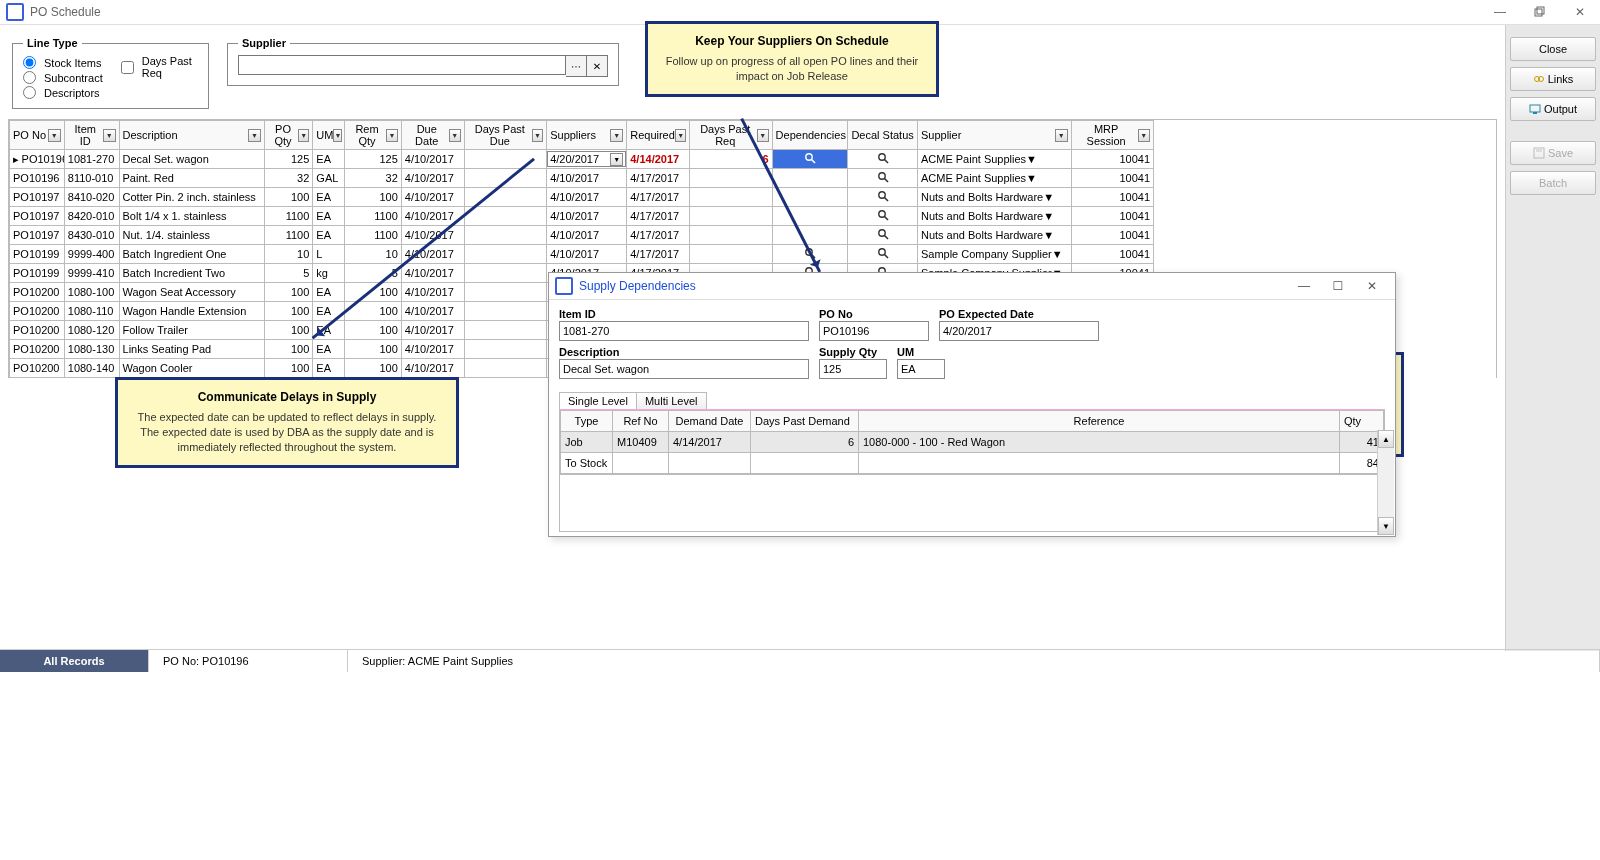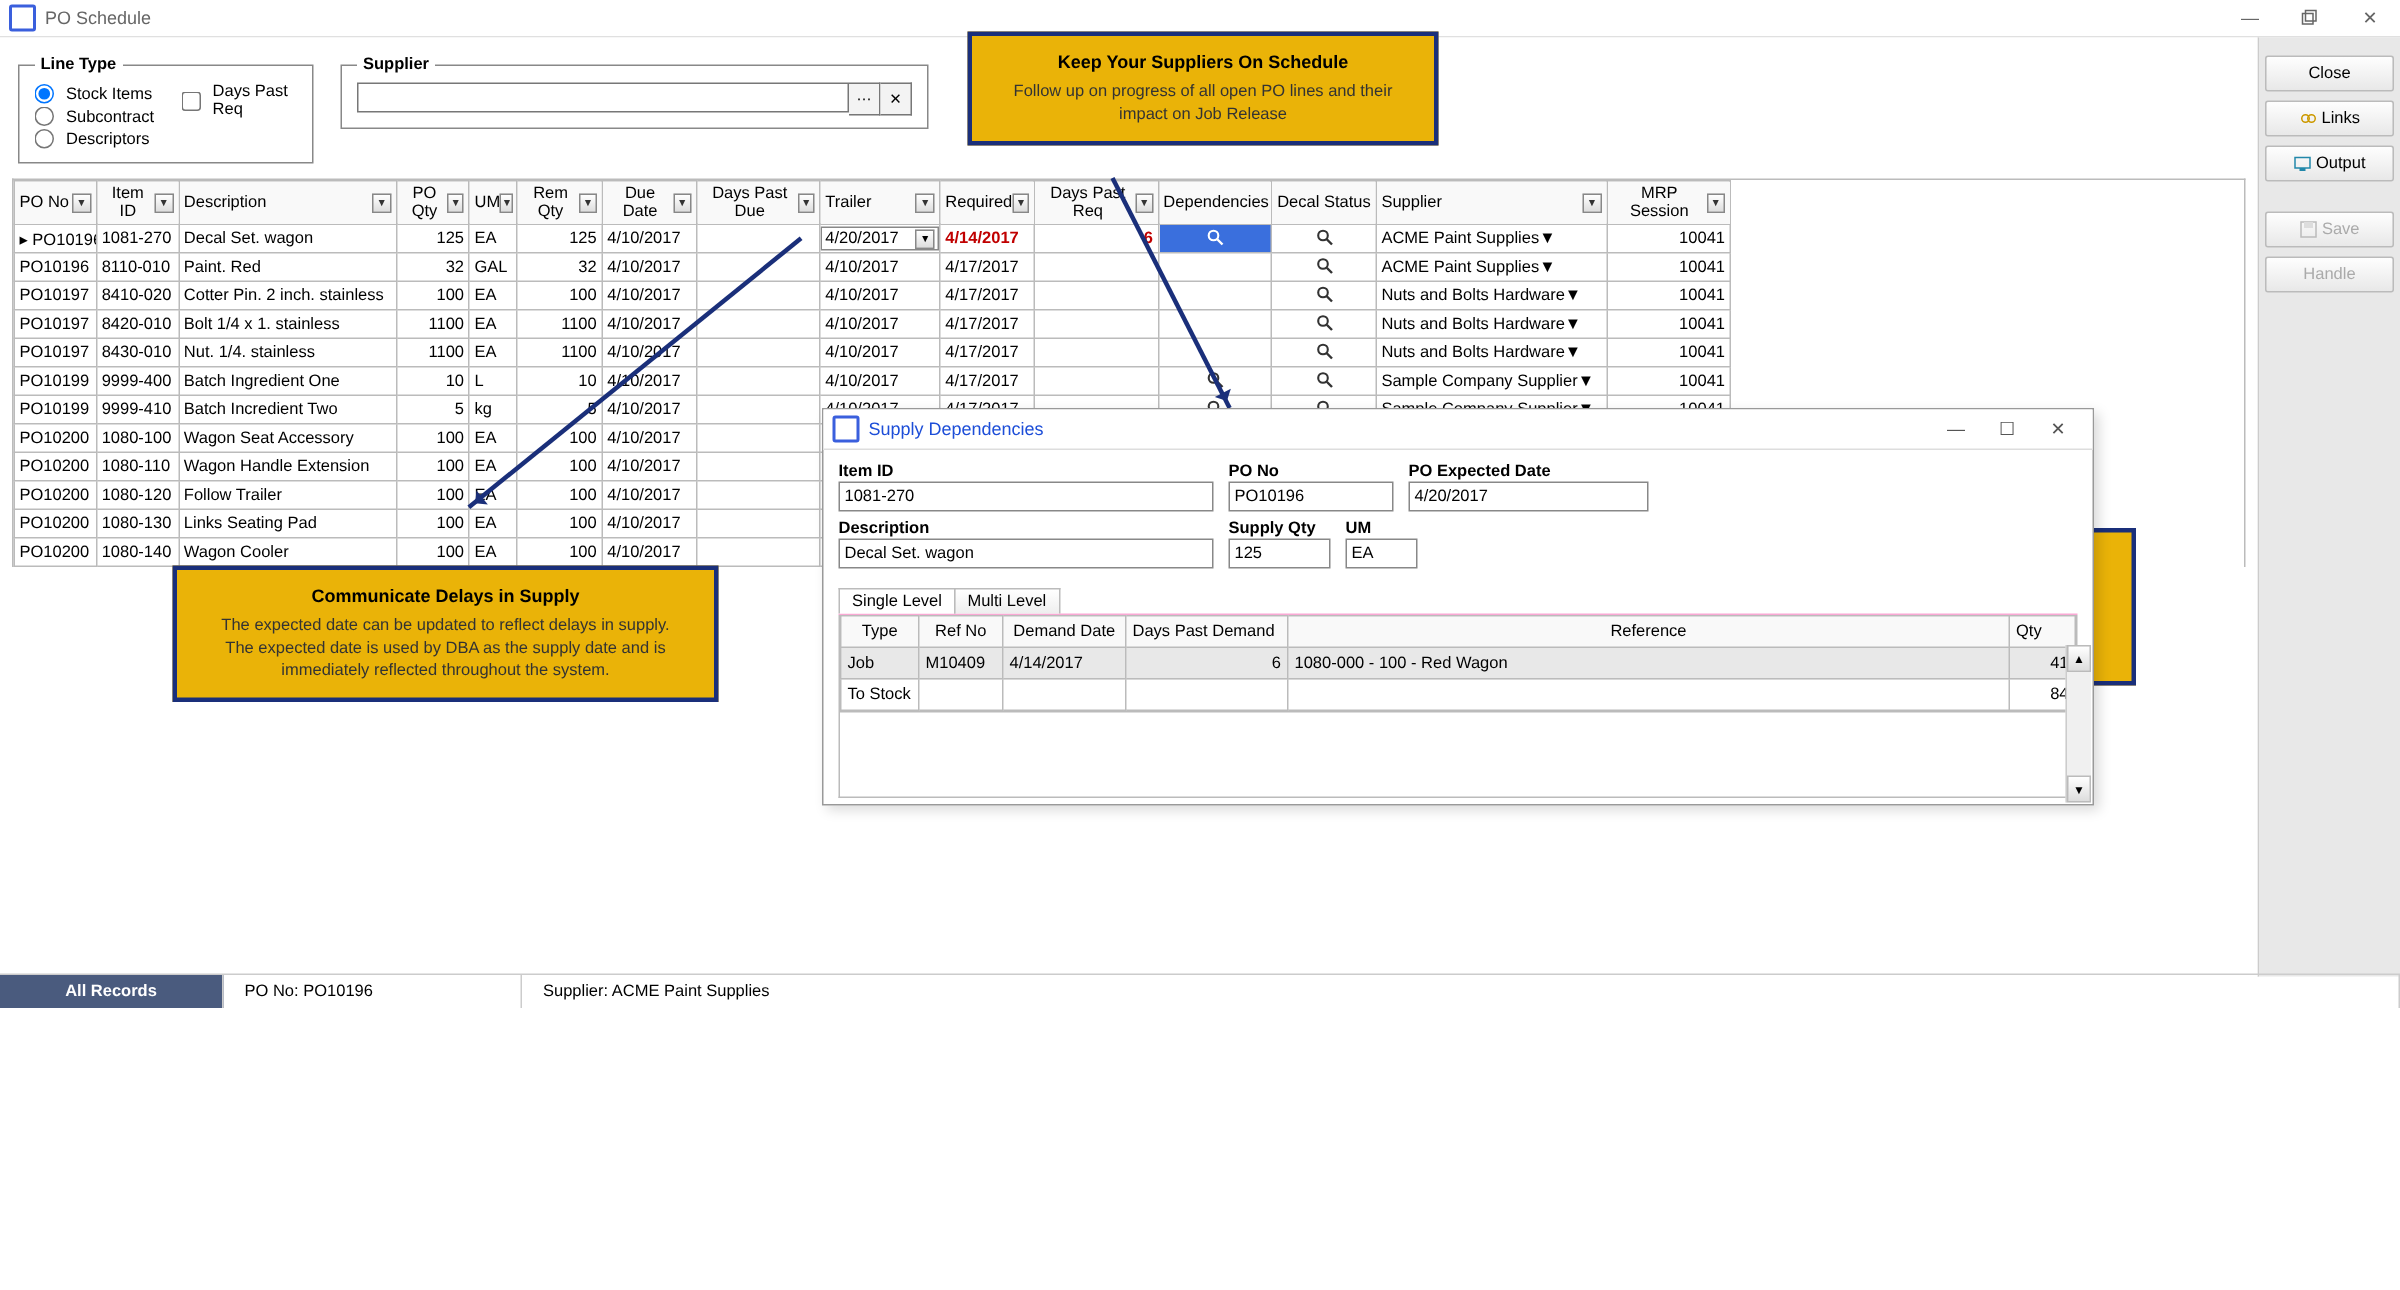--- a/index.html
+++ b/index.html
@@ -33,21 +33,21 @@
   table.grid th .dd { width:11px; height:11px; border:1px solid #888; background:linear-gradient(#fff,#ddd); display:flex; align-items:center; justify-content:center; font-size:7px; color:#333;}
   table.grid td { border:1px solid #bbb; padding:1px 3px; height:16px; white-space:nowrap; overflow:hidden; }
   table.grid .r { text-align:right; }
   .row-selected-cell { background:#3a6fdd; }
   .row-selected-cell .mag { color:#fff; }
   .expected-edit { border:1px solid #888; background:#fff; display:flex; align-items:center; justify-content:space-between; padding:0 2px; height:16px; box-sizing:border-box; }
   .expected-edit .dd { width:11px; height:11px; border:1px solid #888; background:linear-gradient(#fff,#ddd); display:flex; align-items:center; justify-content:center; font-size:7px;}
   .required-late { color:#c00000; font-weight:bold; }
   .mag { width:12px; height:12px; display:inline-block; }
   
-  .callout { position:absolute; border:3px solid #1a2f7a; background:#eab308; padding:10px 24px; text-align:center; }
+  .callout { position:absolute; border:3px solid #1a2f7a; background:#fef9c3; padding:10px 14px; text-align:center; }
   .callout h4 { margin:0 0 6px 0; font-weight:bold; font-size:12px; color:#000; }
   .callout p { margin:0; font-size:11px; color:#333; line-height:1.35; }
   .co-top { left:645px; top:-4px; width:260px; }
   .co-left { left:115px; top:352px; width:310px; }
   .co-right { left:1070px; top:327px; width:300px; }
   
   .arrow { position:absolute; background:#1a2f7a; transform-origin:0 0; height:3px; }
   .arrow::after { content:""; position:absolute; right:-1px; top:-5px; border:6px solid transparent; border-left-color:#1a2f7a; }
   
   .popup { position:absolute; left:548px; top:247px; width:846px; background:#fff; border:1px solid #999; box-shadow:3px 3px 8px rgba(0,0,0,0.15); }
@@ -200,21 +200,21 @@
                   </div>
                 </th>
                 <th>
                   <div class="hdr">
                     <span>Days Past Due</span>
                     <span class="dd">▼</span>
                   </div>
                 </th>
                 <th>
                   <div class="hdr">
-                    <span>Trailer</span>
+                    <span>Suppliers</span>
                     <span class="dd">▼</span>
                   </div>
                 </th>
                 <th>
                   <div class="hdr">
                     <span>Required</span>
                     <span class="dd">▼</span>
                   </div>
                 </th>
                 <th>
@@ -644,21 +644,21 @@
       </div>
       <div style="height:14px;"></div>
       <div class="side-btn disabled">
         <svg class="ico" viewBox="0 0 12 12">
             <rect x="1" y="1" width="10" height="10" fill="none" stroke="#bbb"></rect>
             <rect x="3" y="1" width="6" height="4" fill="#ddd"></rect>
           </svg>
         <span>Save</span>
       </div>
       <div class="side-btn disabled">
-          <span>Handle</span>
+          <span>Batch</span>
         </div>
     </div>
   </div>
 
   <div class="statusbar">
     <div class="sect primary">All Records</div>
     <div class="sect" style="width:170px;">PO No: PO10196</div>
     <div class="sect" style="flex:1;">Supplier: ACME Paint Supplies</div>
   </div>
 </div>

